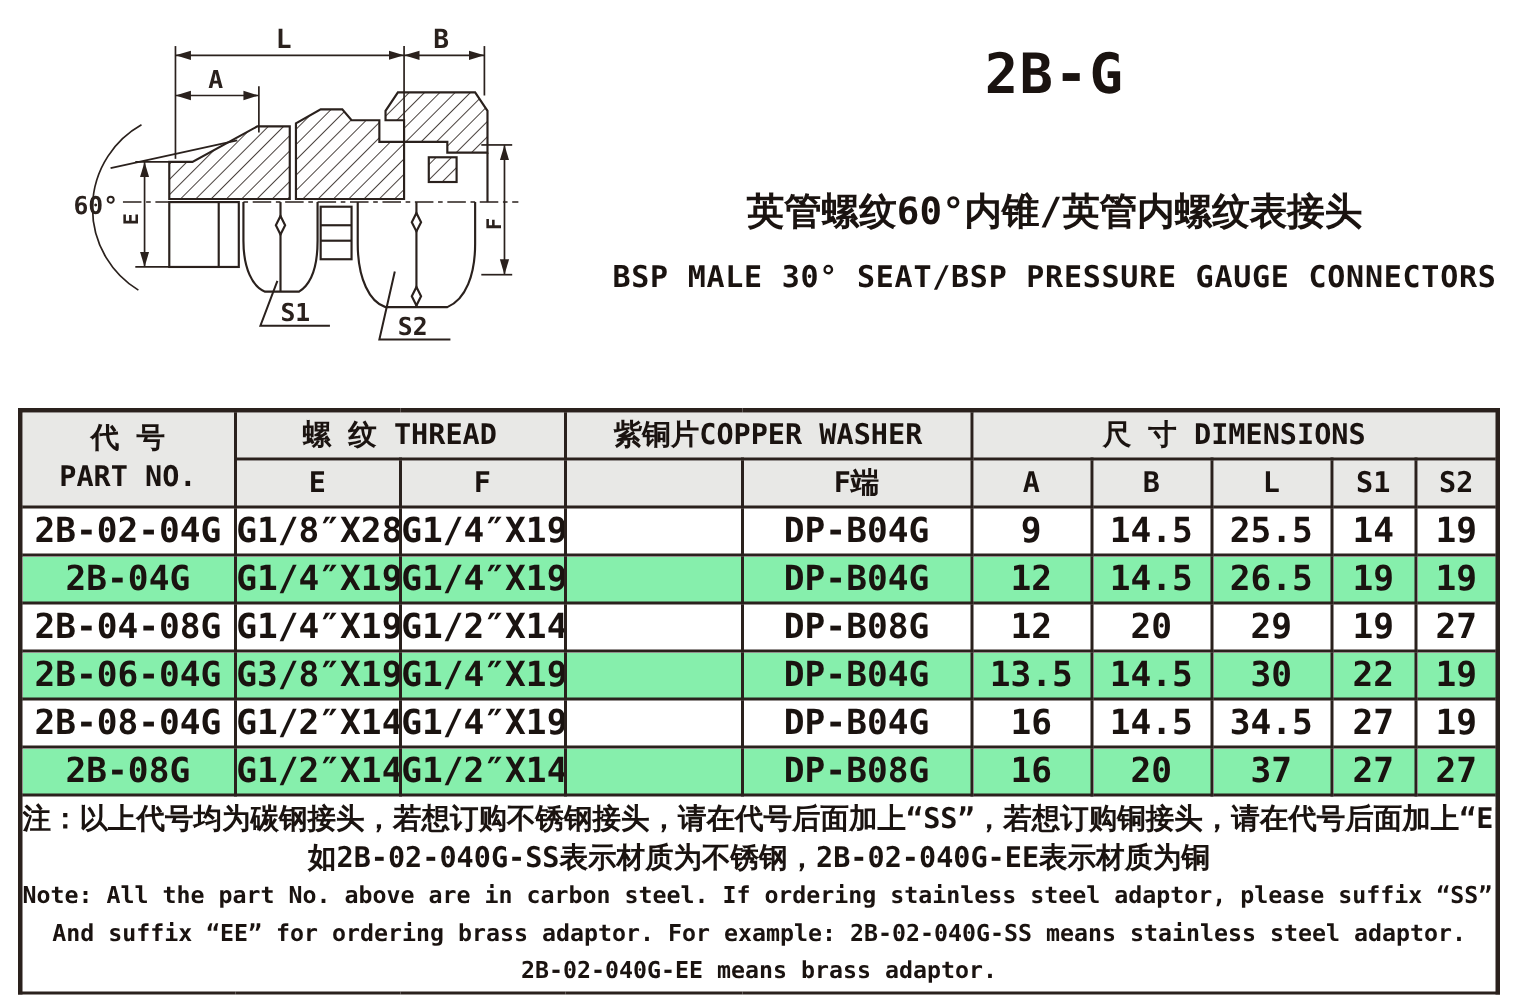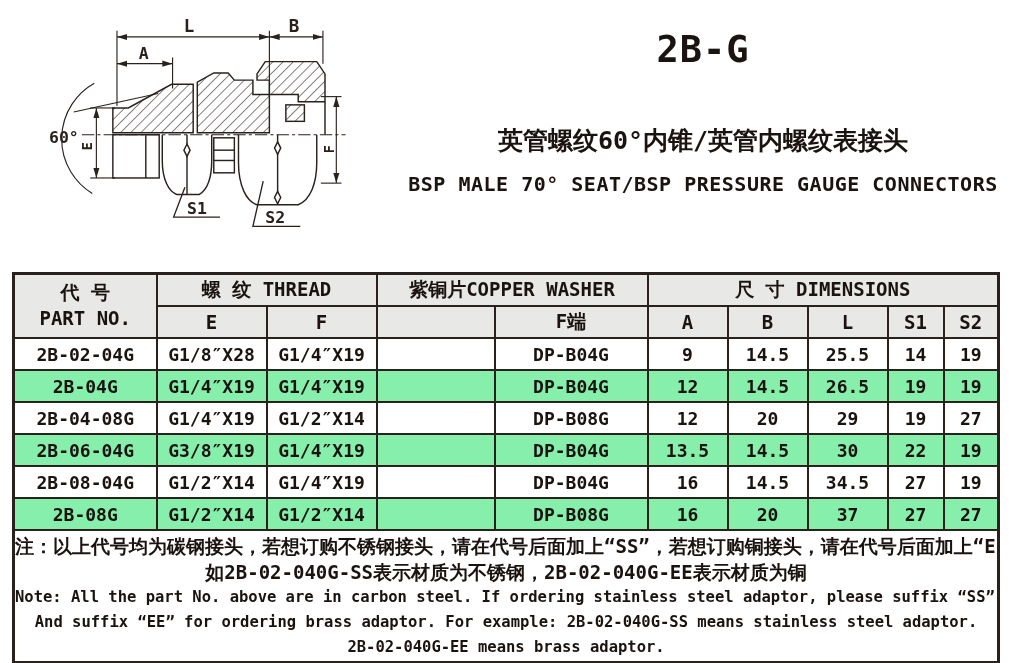--- a/index.html
+++ b/index.html
@@ -22,21 +22,21 @@
     border:3px solid #2a211d;
     padding-left:28px;
   }
   table.spec td{
     border:2px solid #2a211d;text-align:center;vertical-align:middle;
     font-weight:bold;padding:0;overflow:hidden;white-space:nowrap;
   }
   tr.hdr td{background:#e8e8e6;font-size:19px;height:30px;}
   td.hdr-big{font-size:20px;}
   td.part-hdr{line-height:1.35;font-size:19px;}
-  tr.data-row td{height:30px;font-size:18px;background:#ffffff;}
+  tr.data-row td{height:30px;font-size:23px;background:#ffffff;}
   tr.data-row.shaded td{background:#86efac;}
   td.note-cell{
     text-align:left;padding:4px 8px 2px 8px;height:130px;background:#ffffff;
   }
   .note-zh{font-size:19px;font-weight:bold;line-height:26px;white-space:nowrap;}
   .note-en{font-size:15.5px;font-weight:bold;line-height:25px;white-space:nowrap;}
   svg text{font-family:"DejaVu Sans Mono","Liberation Mono",monospace;fill:#2a211d;}
 </style>
 </head>
 <body>
@@ -124,21 +124,21 @@
       <polyline points="234,170 224,214 270,214"></polyline>
     </g>
     <text x="160" y="202" font-size="16" font-weight="bold">S1</text>
     <text x="236" y="211" font-size="16" font-weight="bold">S2</text>
   </svg>
 </div>
 
 <div class="titleblock">
   <div class="code">2B-G</div>
   <div class="zh-title">英管螺纹60°内锥/英管内螺纹表接头</div>
-  <div class="en-title">BSP MALE 70° SEAT/BSP PRESSURE GAUGE CONNECTORS</div>
+  <div class="en-title">BSP MALE 30° SEAT/BSP PRESSURE GAUGE CONNECTORS</div>
 </div>
 
 <table class="spec">
   <colgroup>
     <col style="width:143px">
       <col style="width:110px">
       <col style="width:110px">
     <col style="width:118px">
       <col style="width:153px">
       <col style="width:80px">

